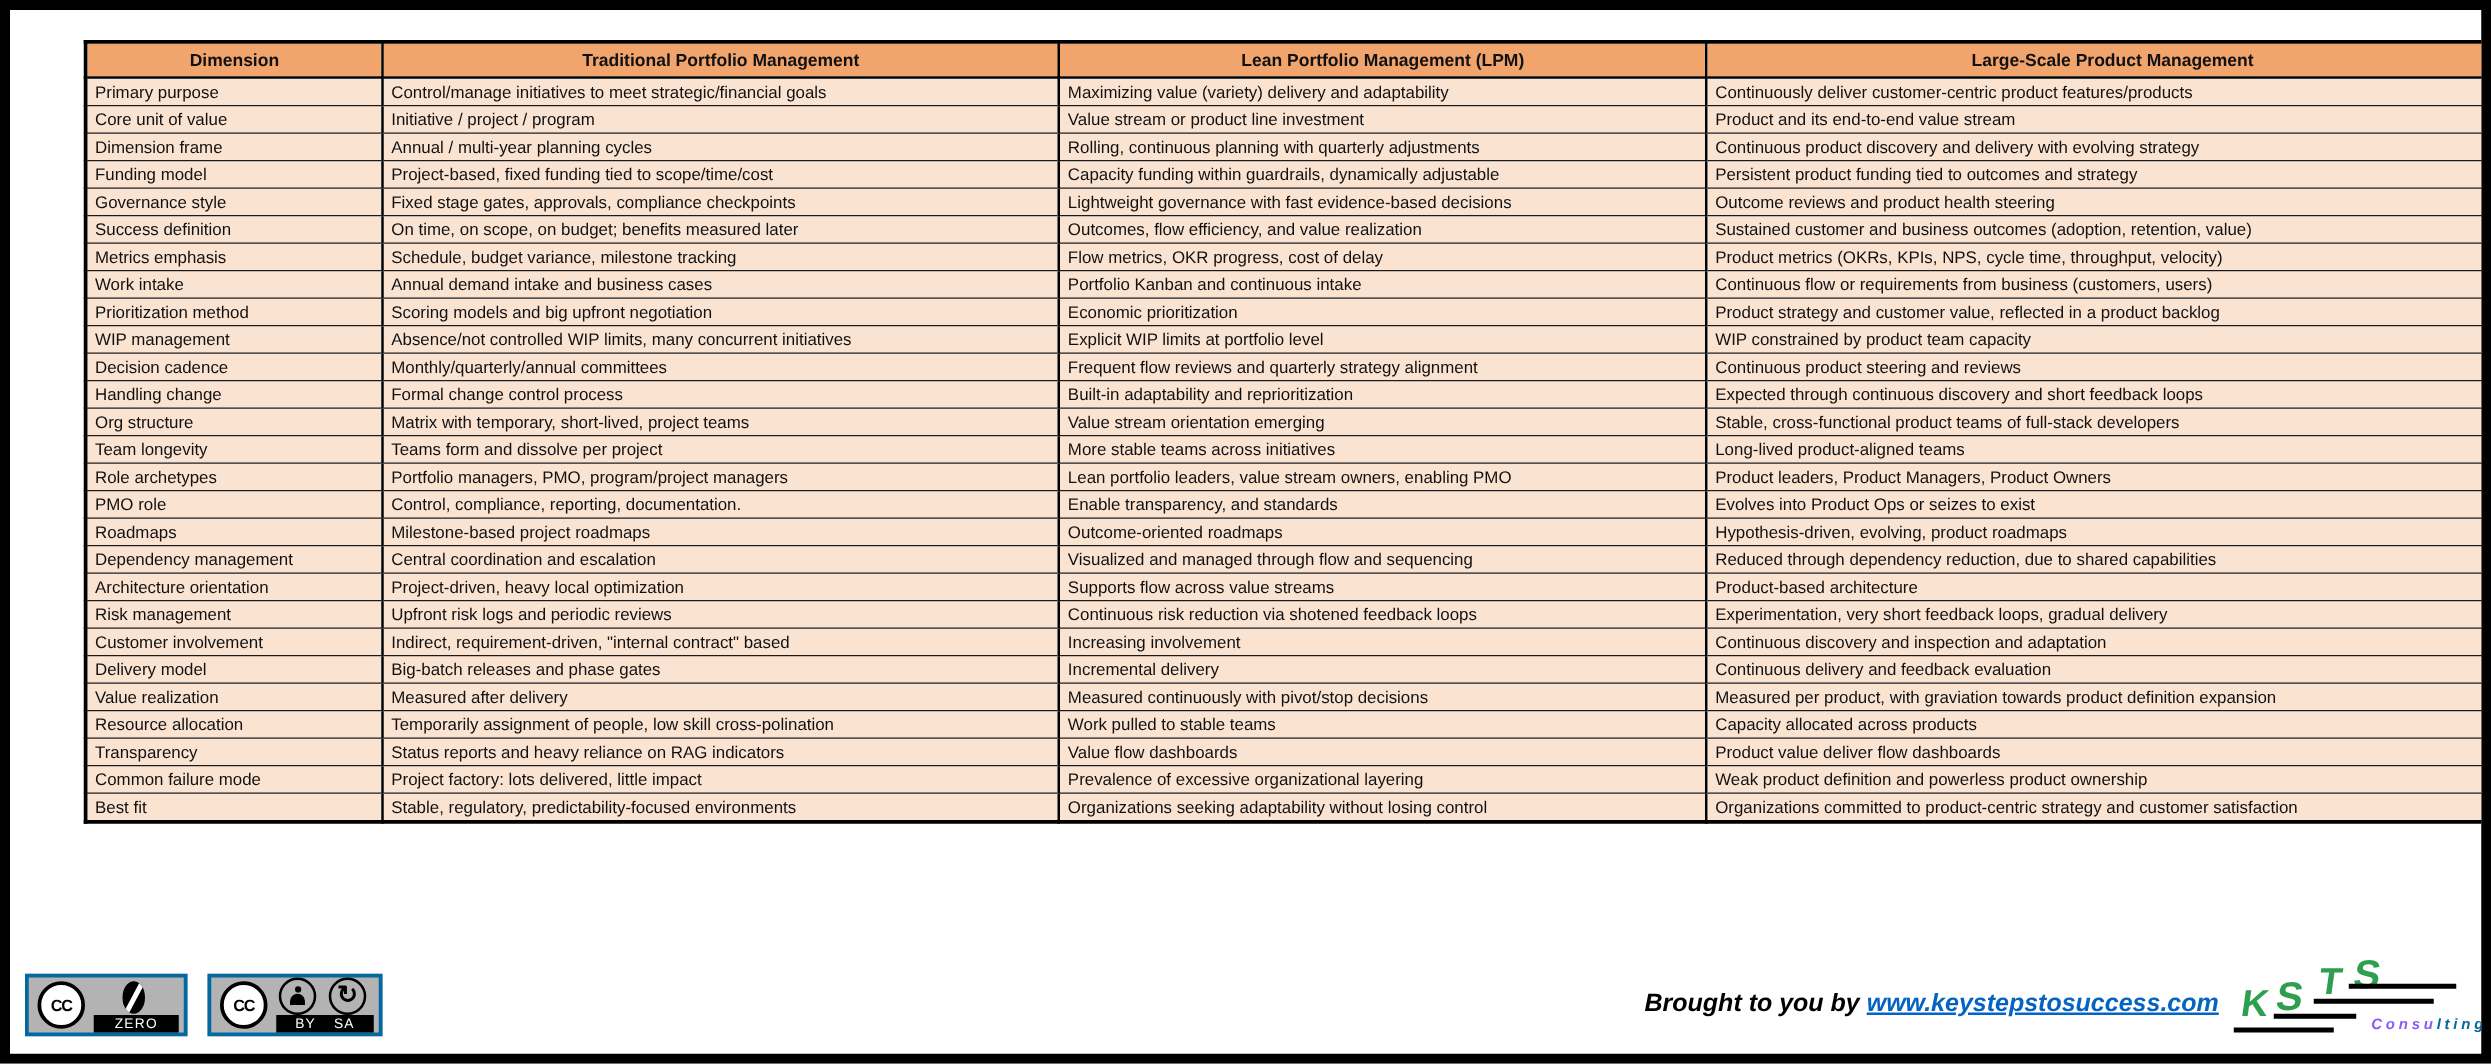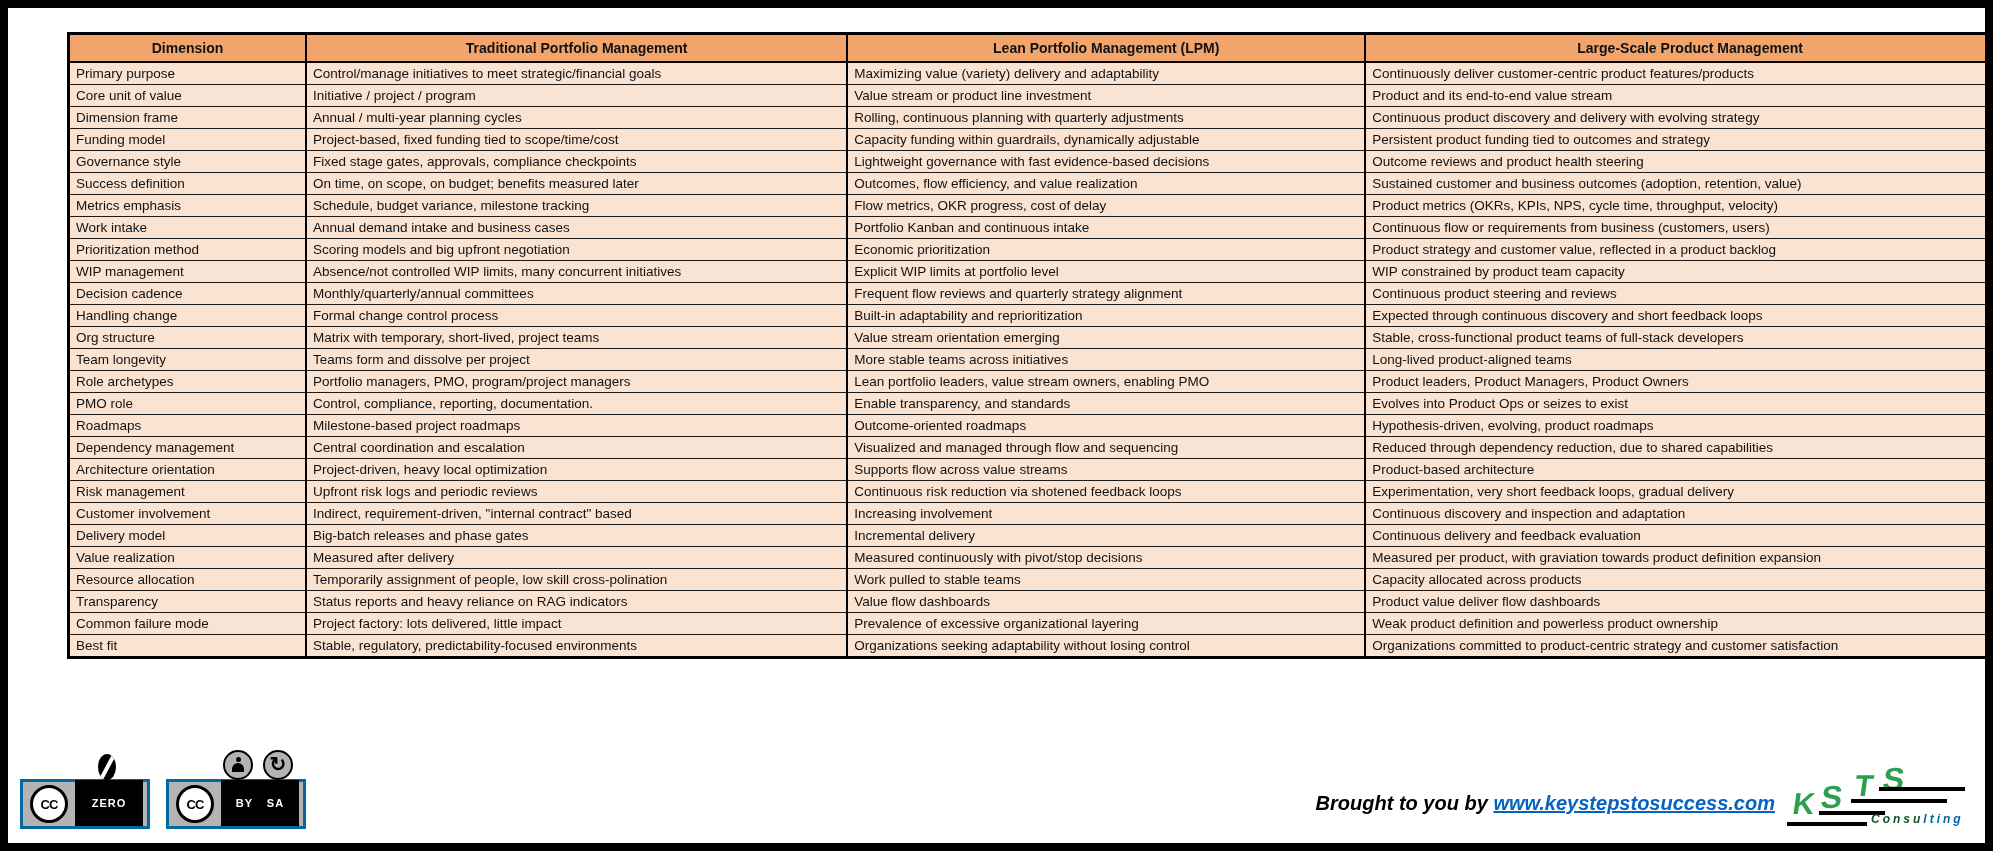--- a/index.html
+++ b/index.html
@@ -25,35 +25,35 @@
   table.cmp td{background:#fbe3d2;border-left:2px solid #000;border-right:2px solid #000;}
   table.cmp{border:3px solid #000;}
   
   .footer{position:absolute;left:0;right:0;bottom:10px;height:70px;}
   .badges{position:absolute;left:12px;bottom:4px;display:flex;gap:16px;}
   .badge{box-sizing:border-box;display:flex;background:#b3b3b3;border:3px solid #0369a1;height:50px;align-items:stretch;}
   .badge-cc{display:flex;align-items:center;padding:0 7px;}
   .cc-circle{width:32px;height:32px;border-radius:50%;background:#fff;border:3px solid #000;display:flex;align-items:center;justify-content:center;font-weight:bold;font-size:13px;color:#000;letter-spacing:-1px;}
   .badge-col{display:flex;flex-direction:column;justify-content:flex-end;padding-right:4px;}
   .badge-icons{flex:1;display:flex;align-items:center;justify-content:space-around;gap:10px;padding:2px 6px 0 2px;}
-  .badge-label{background:#000;color:#fff;font-weight:bold;font-size:11px;display:flex;justify-content:space-around;padding:17px 8px;letter-spacing:1px;min-width:52px;text-align:center;}
+  .badge-label{background:#000;color:#fff;font-weight:normal;font-size:11px;display:flex;justify-content:space-around;padding:1px 8px;letter-spacing:1px;min-width:52px;text-align:center;}
   .zero-glyph{width:18px;height:26px;border-radius:50%;background:#000;position:relative;overflow:hidden;}
   .zero-glyph:after{content:"";position:absolute;left:7px;top:-3px;width:4px;height:34px;background:#fff;transform:rotate(28deg);}
   .icon-circle{width:26px;height:26px;border-radius:50%;border:2.5px solid #000;background:#b3b3b3;display:flex;align-items:center;justify-content:center;position:relative;}
   .person{position:relative;width:12px;height:16px;}
   .person:before{content:"";position:absolute;left:3.5px;top:0;width:5px;height:5px;border-radius:50%;background:#000;}
   .person:after{content:"";position:absolute;left:0;top:6px;width:12px;height:9px;border-radius:6px 6px 0 0;background:#000;}
   .sa-arrow{font-size:20px;font-weight:bold;color:#000;line-height:1;margin-top:-2px;}
   .attribution{position:absolute;right:210px;bottom:18px;font-size:20px;font-style:italic;font-weight:bold;color:#000;white-space:nowrap;}
   .attribution a{color:#0563c1;text-decoration:underline;}
   .ksts{position:absolute;right:18px;bottom:6px;width:180px;height:62px;}
   .ksts .ltr{position:absolute;font-weight:bold;color:#2e9e4f;transform:skewX(-8deg);}
   .ksts .bar{position:absolute;height:4px;background:#000;}
   .ksts .consult{position:absolute;font-size:12px;font-style:italic;font-weight:bold;letter-spacing:3px;white-space:nowrap;}
-  .consult .g1{color:#14532d;} .consult .g2{color:#0369a1;}
+  .consult .g1{color:#8b5cf6;margin-left:26px;} .consult .g2{color:#0369a1;}
 </style>
 </head>
 <body>
 
 <div class="frame">
 
   <div class="tbl-wrap">
     <table class="cmp">
       <colgroup>
         <col style="width:12.2%">

